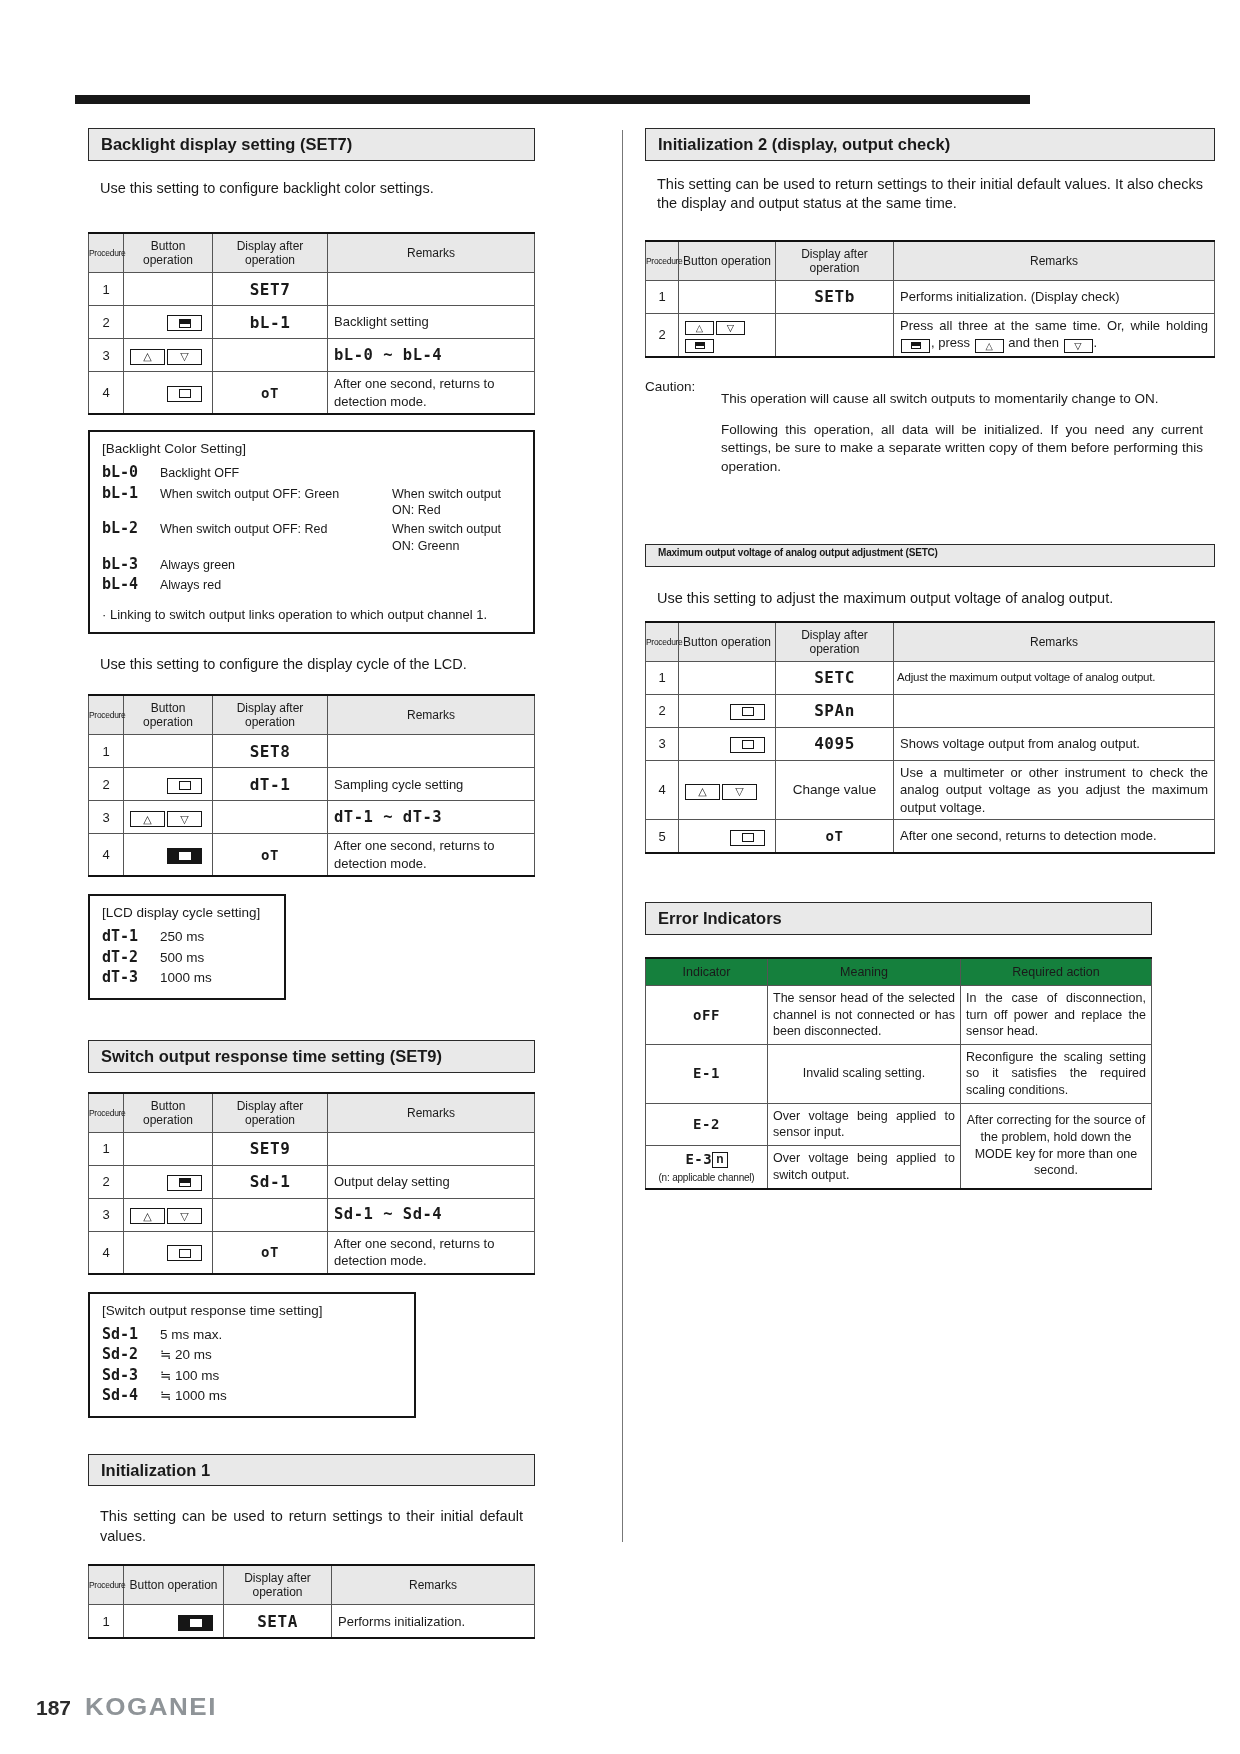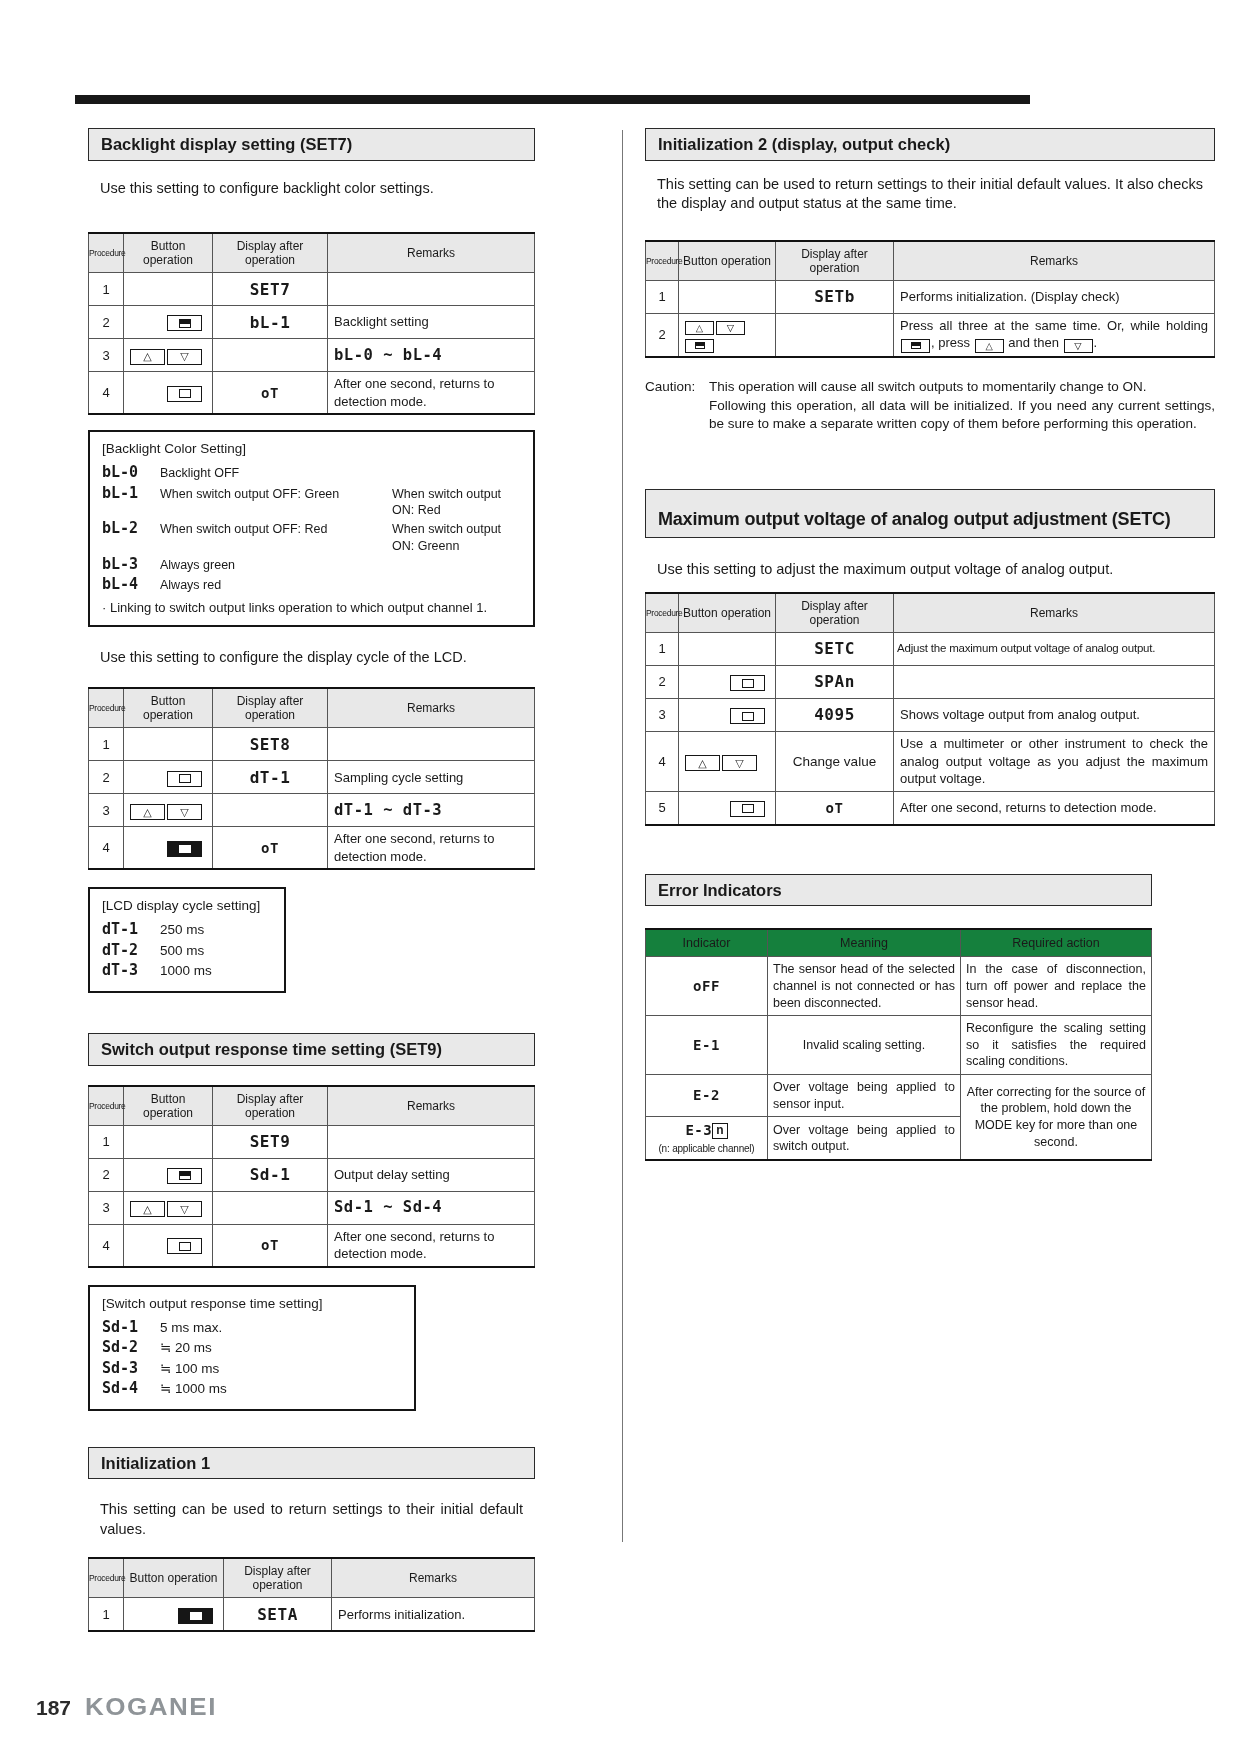--- a/index.html
+++ b/index.html
@@ -7,21 +7,21 @@
         font-family:"Liberation Sans", sans-serif;overflow:hidden;}
   .topbar{position:absolute;left:75px;top:95px;width:955px;height:9px;background:#181818;}
   .vdivider{position:absolute;left:622px;top:130px;width:1px;height:1412px;background:#777;}
 
   .col{position:absolute;top:128px;}
   .col-left{left:88px;width:447px;}
   .col-right{left:645px;width:570px;}
 
   .sec-title{box-sizing:border-box;border:1px solid #2a2a2a;background:#e9e9e9;
              font-weight:bold;font-size:16.5px;padding:5px 12px 5px;line-height:1.25;}
-  .sec-title.condensed{font-size:18px;letter-spacing:-0.2px;padding-top:18px;padding-bottom:7px;}
+  .sec-title.condensed{font-size:10px;letter-spacing:-0.2px;padding-top:2px;padding-bottom:7px;}
   .sec-title.w-err{width:507px;}
 
   .intro{margin:12px;font-size:14.5px;line-height:1.35;text-align:justify;}
   .mt-intro{margin-top:18px;}
 
   table{border-collapse:collapse;table-layout:fixed;}
   .op-table{width:100%;border-top:2.5px solid #111;border-bottom:2.5px solid #111;margin-top:24px;}
   .op-table th{background:#e8e8e8;border:1px solid #555;font-weight:normal;font-size:12px;
                padding:5px 1px;text-align:center;}
   th.th-proc{font-size:8.5px;letter-spacing:-0.3px;padding:5px 0;}
@@ -51,29 +51,29 @@
   .key.sm2.k-half::before{width:10px;height:7px;}
   .key.sm2.k-up::before,.key.sm2.k-down::before{font-size:9.5px;}
 
   .side-box{box-sizing:border-box;border:2px solid #151515;padding:9px 12px 10px;}
   .box-title{font-size:13.5px;margin-bottom:7px;}
   .box-row{display:flex;align-items:baseline;line-height:1.3;margin-top:1px;}
   .box-row .code{flex:0 0 58px;font-size:15px;letter-spacing:0;}
   .box-row .d1{flex:0 0 232px;font-size:12.5px;}
   .box-row .d2{font-size:12.5px;}
   .box-row .val{font-size:13.5px;}
-  .box-note{font-size:13px;margin-top:5px;}
+  .box-note{font-size:13px;margin-top:12px;}
   .w-lcdbox{width:198px;}
   .w-swbox{width:328px;}
 
   .hang{display:flex;font-size:13.5px;line-height:1.38;margin-top:9px;}
   .hang .lbl{flex:0 0 46px;}
   .hang.caution .lbl{flex:0 0 64px;}
   .hang .body{flex:1;}
-  .hang .body p{margin:0;text-align:justify;}
+  .hang .body p{margin:12px;text-align:justify;}
 
   .err-table{width:507px;border-top:2.5px solid #111;border-bottom:2.5px solid #111;margin-top:22px;}
   .err-table th{background:#15803d;border:1px solid #555;font-weight:normal;font-size:12.5px;padding:6px 2px;text-align:center;}
   .err-table td{border:1px solid #555;font-size:12.5px;line-height:1.33;padding:4px 5px;vertical-align:middle;text-align:center;}
   td.e-ind{text-align:center;}
   .ind-sub{font-size:10px;letter-spacing:-0.2px;font-family:"Liberation Sans",sans-serif;font-weight:normal;display:block;margin-top:2px;}
   .nbox{display:inline-block;border:1.4px solid #161616;padding:0 3px;font-family:"Liberation Sans",sans-serif;
         font-size:12px;font-weight:bold;line-height:1.15;vertical-align:1px;}
   td.e-just{text-align:justify;}
 

